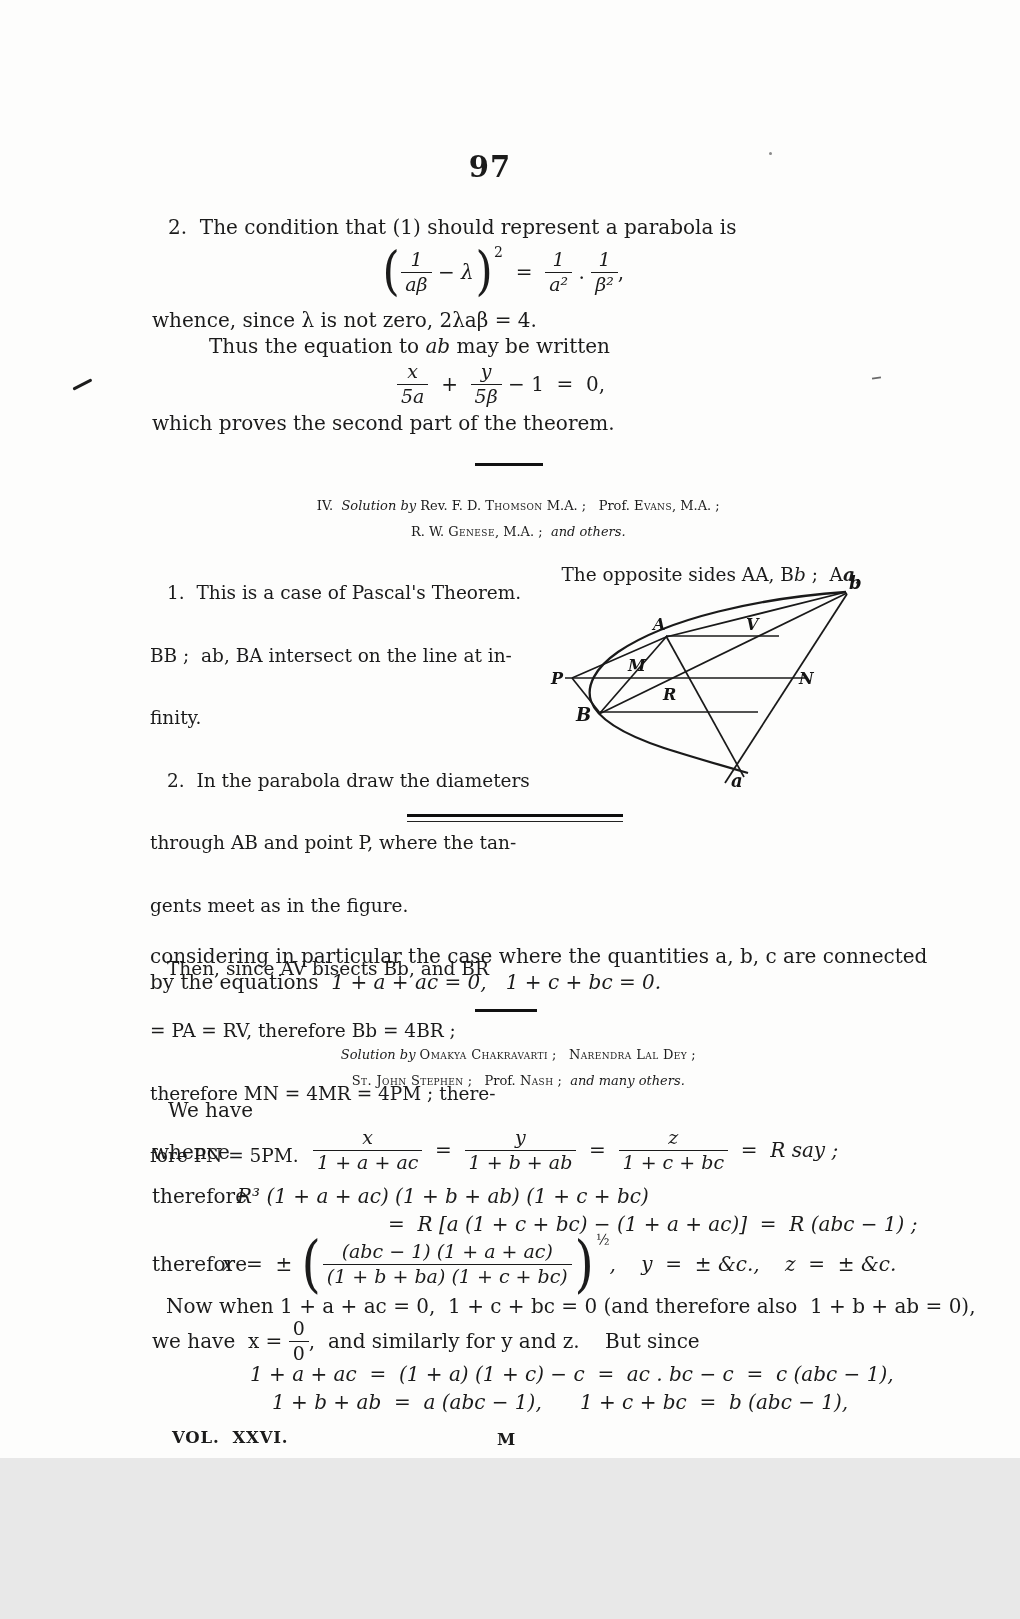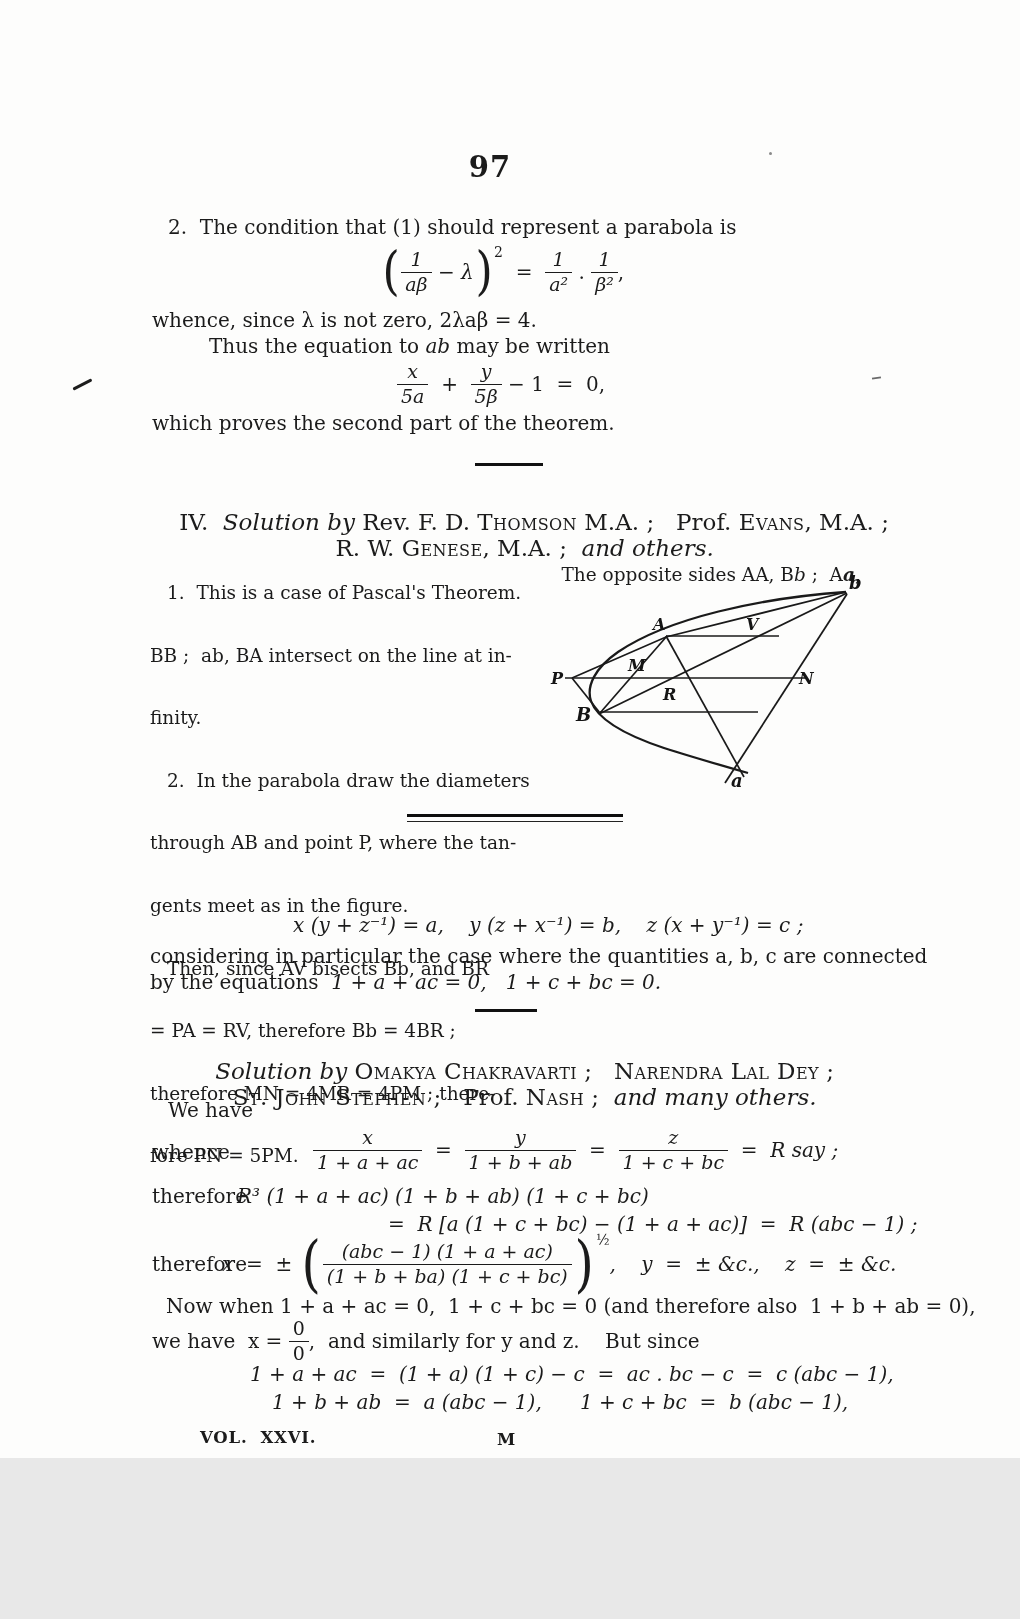--- a/index.html
+++ b/index.html
@@ -13,21 +13,21 @@
   .sc{font-variant:small-caps;letter-spacing:0.4px;}
   .ctr{text-align:center;}
   .row{display:flex;align-items:center;}
   .frac{display:inline-block;vertical-align:middle;text-align:center;font-size:19px;line-height:1.15;}
   .frac .num{display:block;border-bottom:1.6px solid #1b1b1b;padding:0 4px 1px 4px;}
   .frac .den{display:block;padding:1px 4px 0 4px;}
   .bigp{font-size:52px;line-height:0.8;font-weight:400;transform:scaleX(.85);display:inline-block;}
   .bigp2{font-size:62px;line-height:0.8;font-weight:400;transform:scaleX(.8);display:inline-block;}
   .sup{font-size:14px;position:relative;top:-20px;}
   .sup2{font-size:14px;position:relative;top:-24px;}
-  .hline{font-size:23px;}
+  .hline{font-size:13px;}
   .rule{background:#111;}
   .leftcol div{line-height:20.6px;}
   .ind{text-indent:17px;}
   .pgnum{font-size:29px;font-weight:bold;letter-spacing:1px;}
   .foot{font-size:16.5px;letter-spacing:0.8px;font-weight:bold;}
   .dig-pre{font-family:"Liberation Sans",sans-serif;font-size:13.5px;color:#0f766e;}
   .dig-brand{font-family:"DejaVu Serif",serif;font-size:31px;color:#a3a3a3;letter-spacing:1px;}
   svg text{font-family:"DejaVu Serif",serif;}
   .flbl{font-size:16px;font-style:italic;fill:#141414;font-weight:bold;}
   .flblb{font-size:18px;font-style:italic;fill:#141414;font-weight:bold;}
@@ -116,21 +116,20 @@
     <text class="flbl" x="551" y="684">P</text>
     <text class="flbl" x="628" y="671">M</text>
     <text class="flbl" x="663" y="700">R</text>
     <text class="flbl" x="799" y="684">N</text>
     <text class="flblb" x="576" y="721">B</text>
     <text class="flblb" x="731" y="787">a</text>
   </svg>
 
   <div class="abs" style="left:407px;top:814px;width:216px;height:4px;border-top:3px solid #0d0d0d;border-bottom:1.7px solid #222;"></div>
 
-  <div class="abs t it" style="left:293px;top:913px;">x (y + z⁻¹) = a,    y (z + x⁻¹) = b,    z (x + y⁻¹) = c ;</div>
   <div class="abs t" style="left:150px;top:944px;">considering in particular the case where the quantities a, b, c are connected</div>
   <div class="abs t" style="left:150px;top:970px;"><span>by the equations  </span><span class="it">1 + a + ac = 0,   1 + c + bc = 0.</span></div>
 
   <div class="abs rule" style="left:475px;top:1009px;width:62px;height:3.4px;"></div>
 
   <div class="abs hline ctr" style="left:150px;top:1032px;width:720px;">
     <span class="it">Solution by </span><span class="sc">Omakya Chakravarti</span><span> ;   </span><span class="sc">Narendra Lal Dey</span><span> ;</span>
   </div>
   <div class="abs hline ctr" style="left:150px;top:1058px;width:720px;">
     <span class="sc">St. John Stephen</span><span> ;   Prof. </span><span class="sc">Nash</span><span> ;  </span><span class="it">and many others.</span>
@@ -166,21 +165,21 @@
 
   <div class="abs row" style="left:152px;top:1318px;height:46px;">
     <span class="t">we have  x = </span>
     <span class="frac"><span class="num">0</span><span class="den">0</span></span>
     <span class="t">,  and similarly for y and z.    But since</span>
   </div>
 
   <div class="abs t it" style="left:250px;top:1362px;">1 + a + ac  =  (1 + a) (1 + c) − c  =  ac . bc − c  =  c (abc − 1),</div>
   <div class="abs t it" style="left:272px;top:1390px;">1 + b + ab  =  a (abc − 1),      1 + c + bc  =  b (abc − 1),</div>
 
-  <div class="abs foot" style="left:172px;top:1428px;margin-left:28px;">VOL.  XXVI.</div>
+  <div class="abs foot" style="left:172px;top:1428px;">VOL.  XXVI.</div>
   <div class="abs foot" style="left:497px;top:1430px;">M</div>
 
   <div class="abs" style="left:655px;top:1543px;display:flex;align-items:baseline;">
     <span class="dig-pre">Digitized by </span>
     <span class="dig-brand">Google</span>
   </div>
 
 </div>
 
 </body></html>

